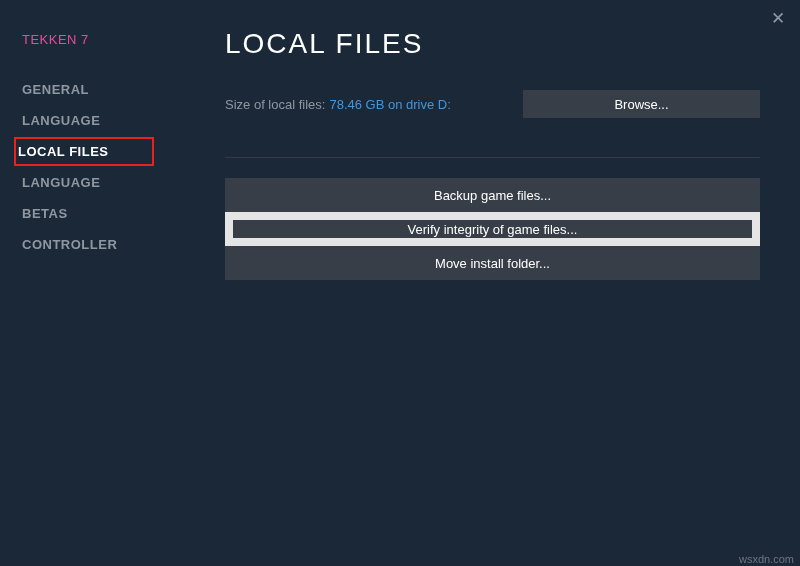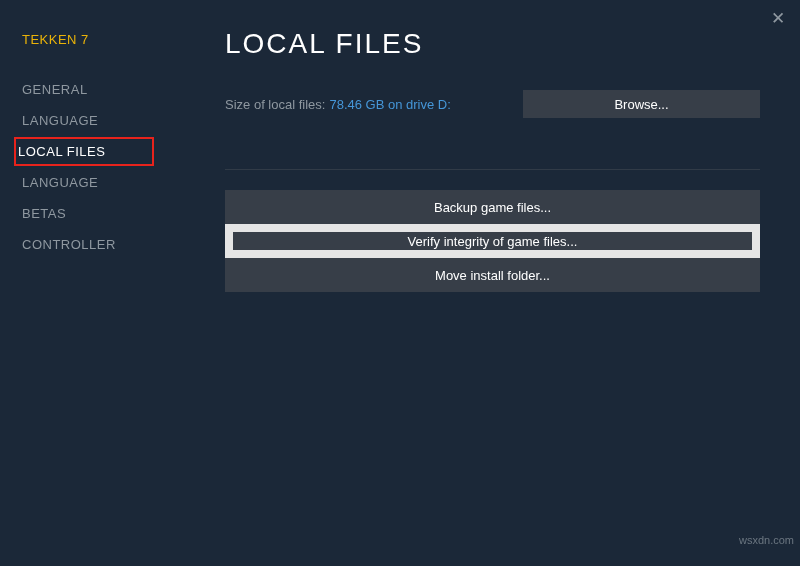--- a/index.html
+++ b/index.html
@@ -21,31 +21,31 @@
       width: 100%;
       height: 100%;
     }
     .sidebar {
       width: 195px;
       padding-top: 32px;
       padding-left: 20px;
       background: #1b2838;
     }
     .game-title {
-      color: #eab308;
+      color: #ec4899;
       font-size: 13px;
       font-weight: 500;
       letter-spacing: 0.5px;
       margin-bottom: 28px;
       margin-left: 2px;
     }
     .nav-item {
       color: #8f98a0;
       font-size: 13px;
-      font-weight: 400;
+      font-weight: 700;
       letter-spacing: 0.5px;
       padding: 7px 2px;
       cursor: pointer;
       margin-bottom: 2px;
     }
     .nav-item.active {
       color: #ffffff;
     }
     .nav-item.highlighted {
       border: 2px solid #e8231c;
@@ -63,21 +63,21 @@
     .page-title {
       color: #ffffff;
       font-size: 28px;
       font-weight: 300;
       letter-spacing: 2px;
       margin-bottom: 30px;
     }
     .size-row {
       display: flex;
       align-items: center;
-      margin-bottom: 51px;
+      margin-bottom: 39px;
     }
     .size-label {
       color: #8f98a0;
       font-size: 13px;
     }
     .size-value {
       color: #4596d8;
       font-size: 13px;
       margin-left: 4px;
     }
@@ -120,21 +120,21 @@
       color: #8f98a0;
       font-size: 17px;
       cursor: pointer;
       width: 20px;
       height: 20px;
       line-height: 1;
       padding: 0;
     }
     .watermark {
       position: absolute;
-      bottom: 20px;
+      bottom: 1px;
       right: 6px;
       color: #6b7680;
       font-size: 11px;
     }
   </style>
 </head>
 <body>
 
 <button class="close-btn">✕</button>
 

